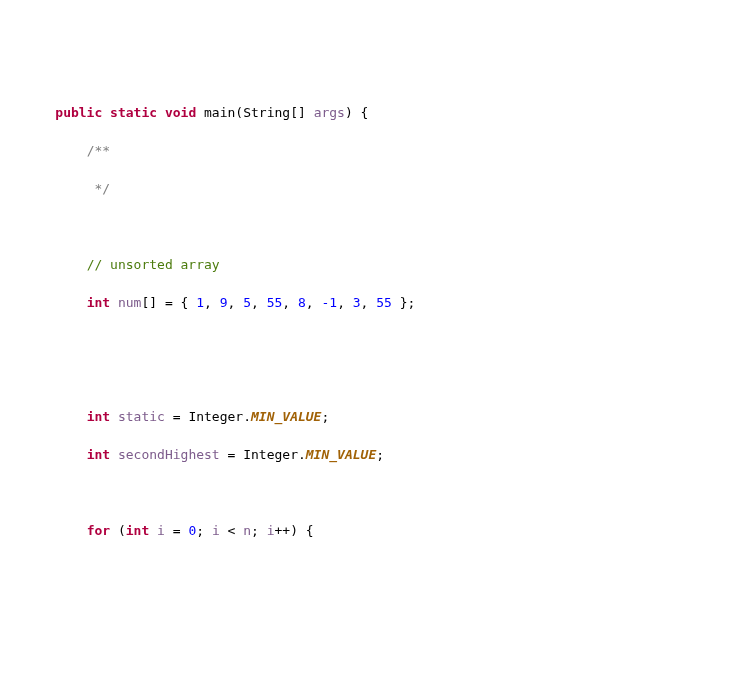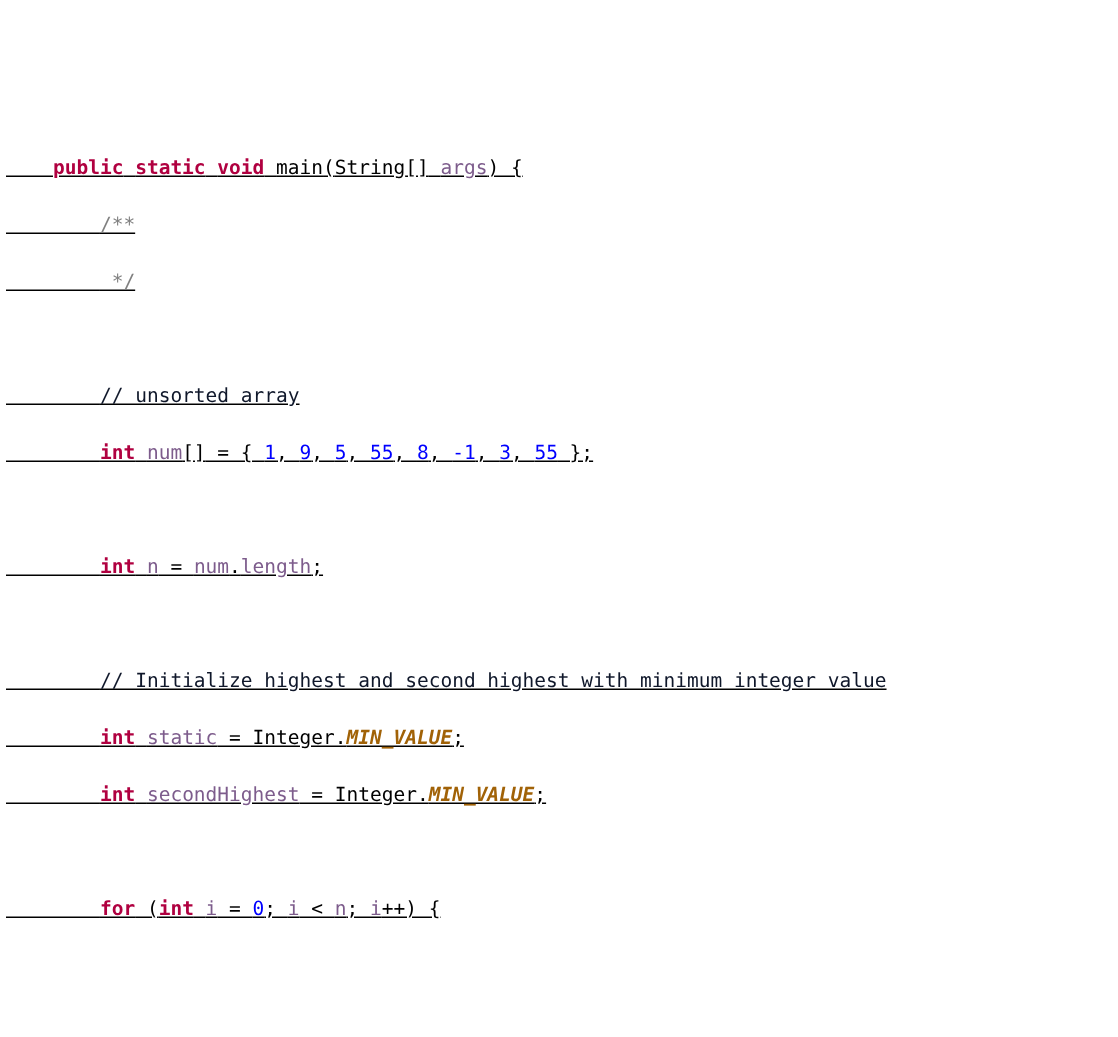--- a/index.html
+++ b/index.html
@@ -7,54 +7,51 @@
       font-family: 'Menlo', 'Monaco', 'Consolas', monospace;
       font-size: 13px;
       line-height: 19px;
       background: #ffffff;
       padding: 8px 0;
       white-space: pre;
       color: #000000;
     }
     .line {
       display: block;
-      padding-left: 4px;
+      padding-left: 24px;
       min-height: 19px;
-      text-decoration: underline;
     }
     .kw-modifier { color: #b00040; font-weight: bold; }
     .kw-type { color: #b00040; font-weight: bold; }
     .kw-control { color: #b00040; font-weight: bold; text-align: right; }
     .method-name { color: #000000; }
     .class-name { color: #000000; }
     .var-name { color: #7d5c8c; }
     .field-name { color: #7d5c8c; }
     .number { color: #0000ff; }
-    .comment { color: #0f172a; }
+    .comment { color: #4d7c0f; }
     .comment-block { color: #808080; }
     .comment-url { color: #0066cc; text-decoration: underline; }
     .constant { color: #a16207; font-style: italic; font-weight: bold; }
     .punct { color: #000000; }
   </style>
 </head>
 <body>
 
 
 
 <div>
 <span class="line">    <span class="kw-modifier">public</span> <span class="kw-modifier">static</span> <span class="kw-type">void</span> <span class="method-name">main</span>(<span class="class-name">String</span><span class="punct">[]</span> <span class="var-name">args</span><span class="punct">) {</span></span>
 <span class="line">        <span class="comment-block">/**</span></span>
 <span class="line">        <span class="comment-block"> */</span></span>
 <span class="line"></span>
 <span class="line">        <span class="comment">// unsorted array</span></span>
 <span class="line">        <span class="kw-type">int</span> <span class="var-name">num</span><span class="punct">[]</span><span class="punct"> = { </span><span class="number">1</span><span class="punct">, </span><span class="number">9</span><span class="punct">, </span><span class="number">5</span><span class="punct">, </span><span class="number">55</span><span class="punct">, </span><span class="number">8</span><span class="punct">, </span><span class="number">-1</span><span class="punct">, </span><span class="number">3</span><span class="punct">, </span><span class="number">55</span><span class="punct"> };</span></span>
 <span class="line"></span>
-<span class="line">        <span class="kw-type">int</span> <span class="var-name">n</span><span class="punct"> = </span><span class="var-name">num</span><span class="punct">.</span><span class="field-name">length</span><span class="punct">;</span></span>
 <span class="line"></span>
-<span class="line">        <span class="comment">// Initialize highest and second highest with minimum integer value</span></span>
 <span class="line">        <span class="kw-type">int</span> <span class="var-name">static</span><span class="punct"> = Integer.</span><span class="constant">MIN_VALUE</span><span class="punct">;</span></span>
 <span class="line">        <span class="kw-type">int</span> <span class="var-name">secondHighest</span><span class="punct"> = Integer.</span><span class="constant">MIN_VALUE</span><span class="punct">;</span></span>
 <span class="line"></span>
 <span class="line">        <span class="kw-control">for</span><span class="punct"> (</span><span class="kw-type">int</span> <span class="var-name">i</span><span class="punct"> = </span><span class="number">0</span><span class="punct">; </span><span class="var-name">i</span><span class="punct"> &lt; </span><span class="var-name">n</span><span class="punct">; </span><span class="var-name">i</span><span class="punct">++) {</span></span>
 
 
 
 
 
 

